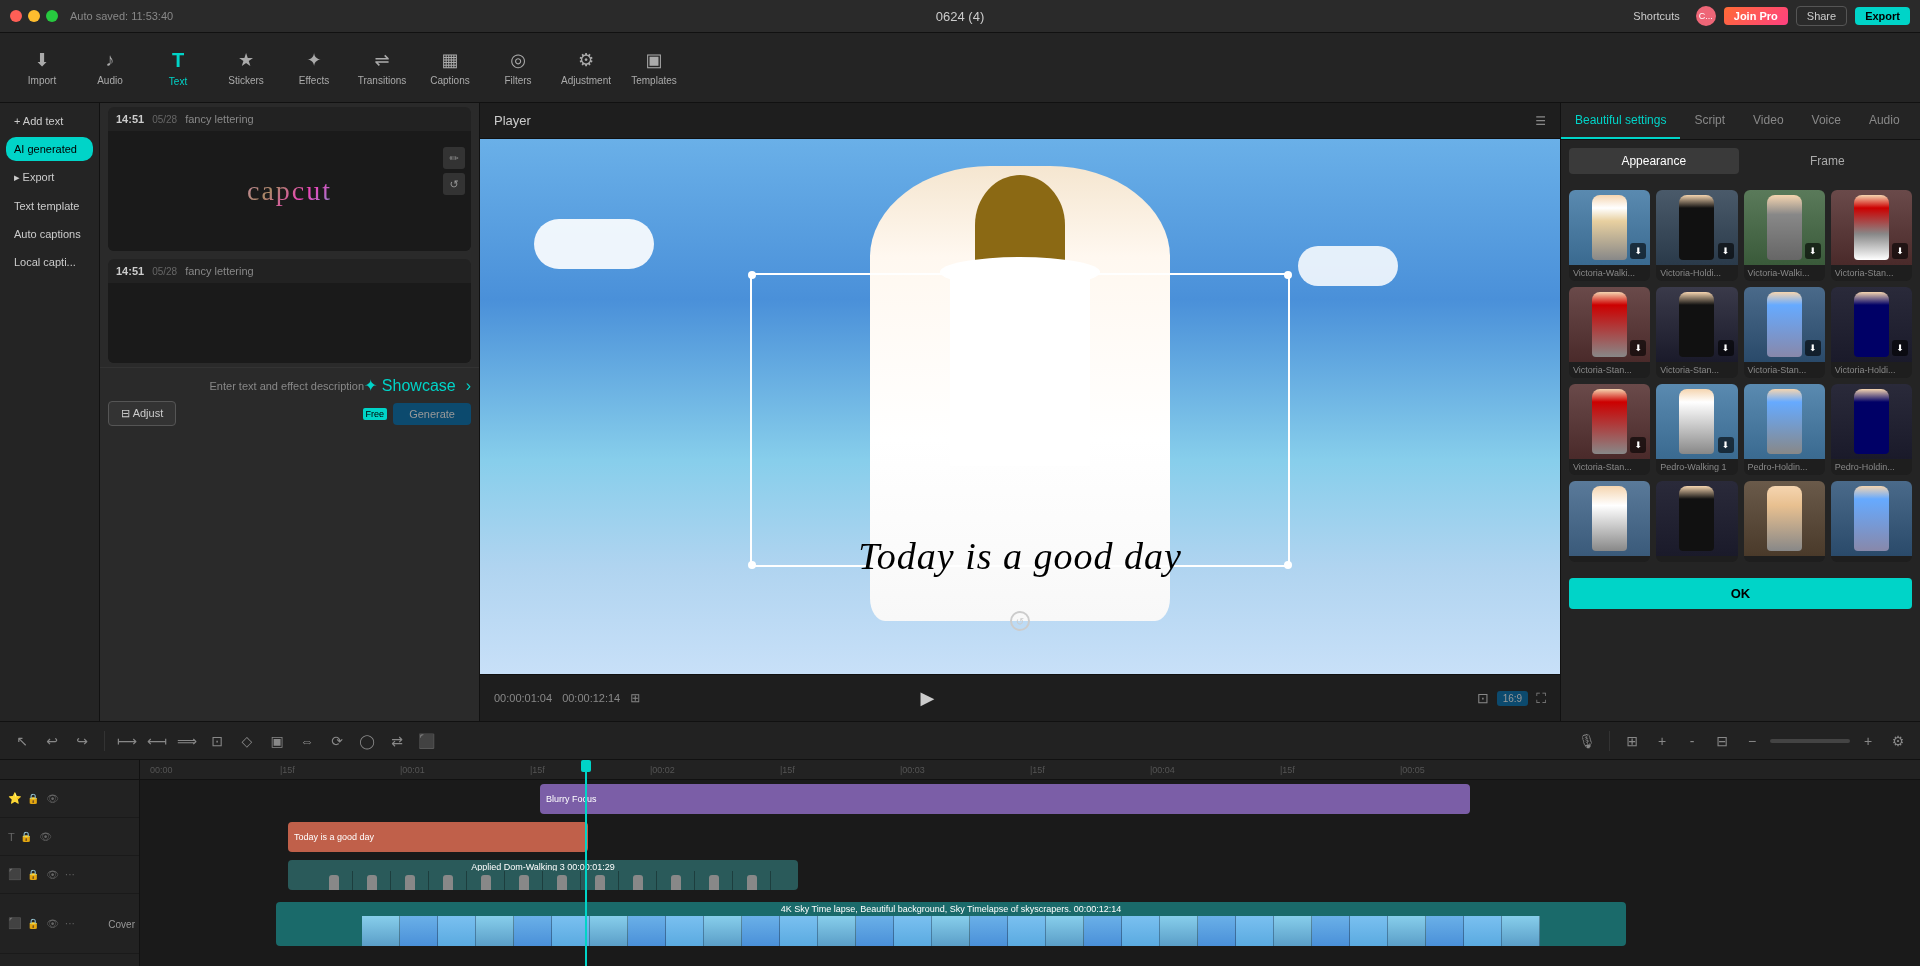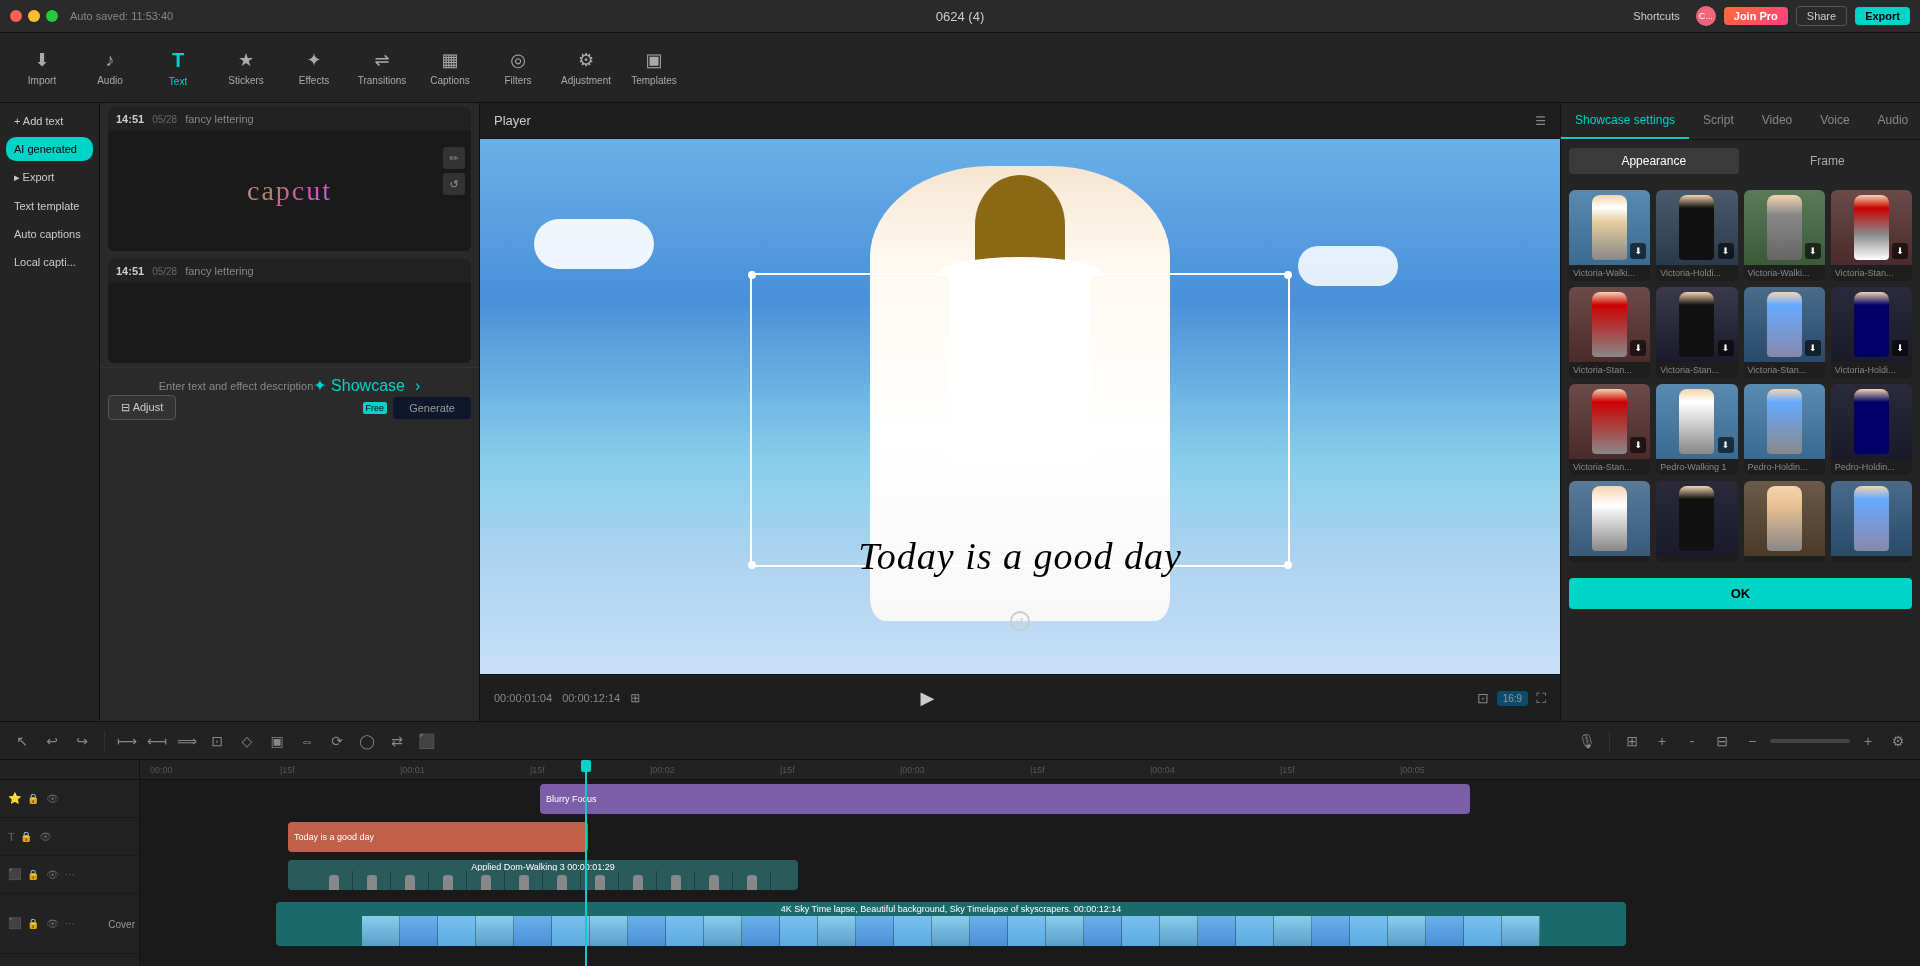--- a/index.html
+++ b/index.html
@@ -44,28 +44,28 @@
     .tc-date { font-size: 10px; color: #666; }
     .tc-label { font-size: 11px; color: #888; }
     .text-card-preview { background: #1a1a1a; height: 120px; display: flex; align-items: center; justify-content: center; }
     .capcut-text { font-family: Georgia, serif; font-size: 28px; color: #c8a; letter-spacing: 2px; background: linear-gradient(135deg, #c8a, #a86, #e4b, #88c); -webkit-background-clip: text; -webkit-text-fill-color: transparent; }
     .text-card-actions { position: absolute; right: 6px; top: 40px; display: flex; flex-direction: column; gap: 4px; }
     .tc-action { width: 22px; height: 22px; background: #333; border-radius: 3px; display: flex; align-items: center; justify-content: center; cursor: pointer; font-size: 11px; color: #999; }
     .text-card-2 { background: #1a1a1a; height: 80px; }
 
     
     .ai-section { padding: 8px; border-top: 1px solid #333; }
-    .ai-description { font-size: 11px; color: #888; margin-bottom: 0; display: flex; align-items: center; justify-content: center; }
+    .ai-description { font-size: 11px; color: #888; margin-bottom: 6px; display: flex; align-items: center; justify-content: flex-end; }
     .showcase-link { color: #00d4c8; font-size: 16px; cursor: pointer; display: flex; align-items: center; gap: 10px; }
     .ai-inputs { display: flex; gap: 6px; margin-bottom: 6px; }
     .ai-text-input { flex: 1; padding: 5px 8px; background: #1a1a1a; border: 1px solid #444; border-radius: 4px; color: #ccc; font-size: 11px; }
     .ai-effect-input { flex: 2; padding: 5px 8px; background: #1a1a1a; border: 1px solid #444; border-radius: 4px; color: #ccc; font-size: 11px; display: flex; align-items: center; justify-content: space-between; }
     .ai-buttons { display: flex; gap: 6px; align-items: center; }
     .adjust-btn { padding: 5px 12px; background: #333; border: 1px solid #555; border-radius: 4px; color: #ccc; font-size: 11px; cursor: pointer; display: flex; align-items: center; gap: 4px; }
-    .generate-btn { padding: 5px 16px; background: #0f172a; border: none; border-radius: 4px; color: #999; font-size: 11px; cursor: pointer; }
+    .generate-btn { padding: 5px 16px; background: #0c4a6e; border: none; border-radius: 4px; color: #999; font-size: 11px; cursor: pointer; }
     .free-badge { font-size: 9px; background: #00d4c8; color: #000; border-radius: 2px; padding: 1px 3px; }
 
     
     .player-area { flex: 1; background: #1e1e1e; display: flex; flex-direction: column; }
     .player-header { display: flex; align-items: center; padding: 10px 14px; border-bottom: 1px solid #111; }
     .player-title { font-size: 13px; color: #ccc; flex: 1; }
     .player-menu-icon { color: #888; cursor: pointer; }
     .player-canvas { flex: 1; background: #111; position: relative; display: flex; align-items: center; justify-content: center; overflow: hidden; }
     .player-video { width: 100%; height: 100%; position: relative; overflow: hidden; }
     .video-bg { width: 100%; height: 100%; background: linear-gradient(180deg, #6ab0e8 0%, #4a90d9 30%, #87ceeb 60%, #b0d4f0 80%, #c8e0f8 100%); position: relative; }
@@ -289,21 +289,21 @@
       <div class="player-tools">
         <span class="pt-icon">⊡</span>
         <span class="ratio-badge">16:9</span>
         <span class="pt-icon">⛶</span>
       </div>
     </div>
   </div>
 
   <div class="right-panel">
     <div class="rp-tabs">
-      <div class="rp-tab active">Showcase settings</div>
+      <div class="rp-tab active">Beautiful settings</div>
       <div class="rp-tab">Script</div>
       <div class="rp-tab">Video</div>
       <div class="rp-tab">Voice</div>
       <div class="rp-tab">Audio</div>
       <div class="rp-tab">Speed</div>
 
     </div>
     <div class="rp-subtabs">
       <div class="rp-subtab active">Appearance</div>
       <div class="rp-subtab">Frame</div>

